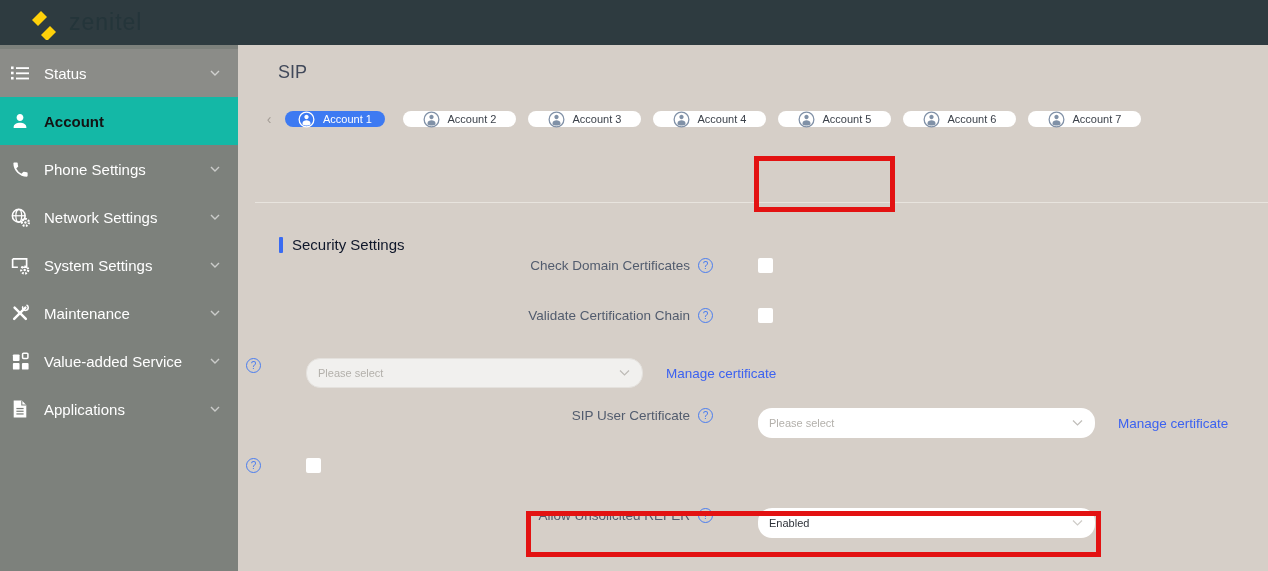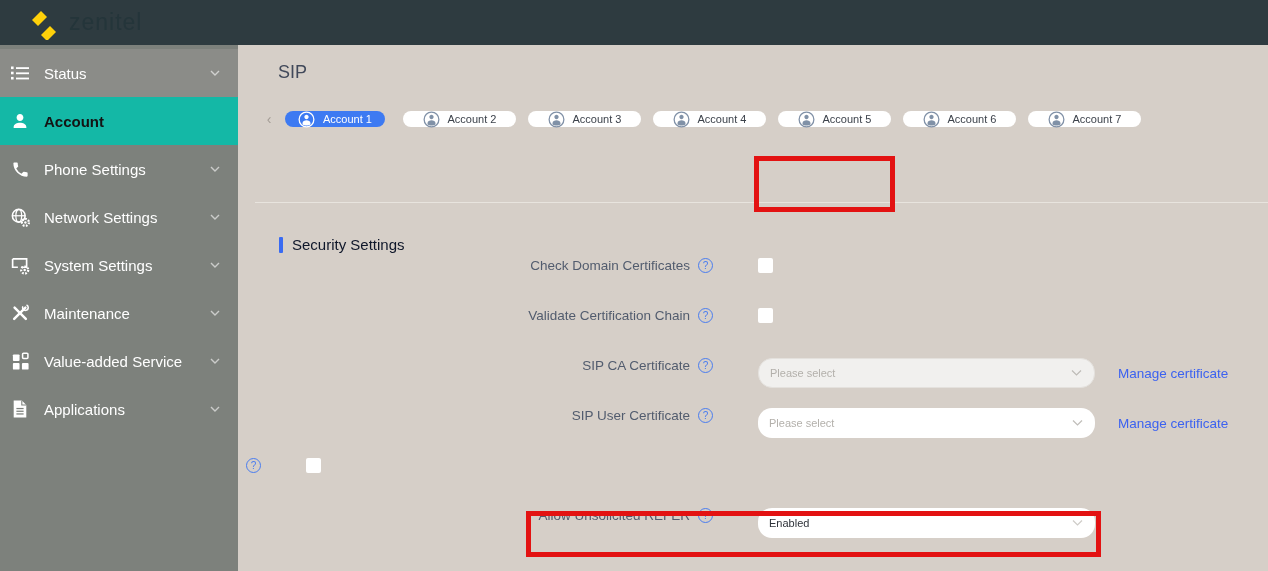--- a/index.html
+++ b/index.html
@@ -299,21 +299,20 @@
 
       <div class="frow">
         <span class="flabel">Validate Certification Chain</span>
         <span class="fhelp">?</span>
         <span class="fctrl">
             <span class="checkbox"></span>
           </span>
       </div>
 
       <div class="frow">
-        <span class="flabel">SIP CA Certificate</span>
         <span class="fhelp">?</span>
         <span class="fctrl">
           <span class="select placeholder disabled">
             <span>Please select</span>
             <span class="sel-chevron">
               <svg width="11" height="7" viewBox="0 0 11 7">
                   <polyline points="1,1 5.5,5.5 10,1" fill="none" stroke="#b5b2ad" stroke-width="1.2"></polyline>
                 </svg>
             </span>
           </span>

